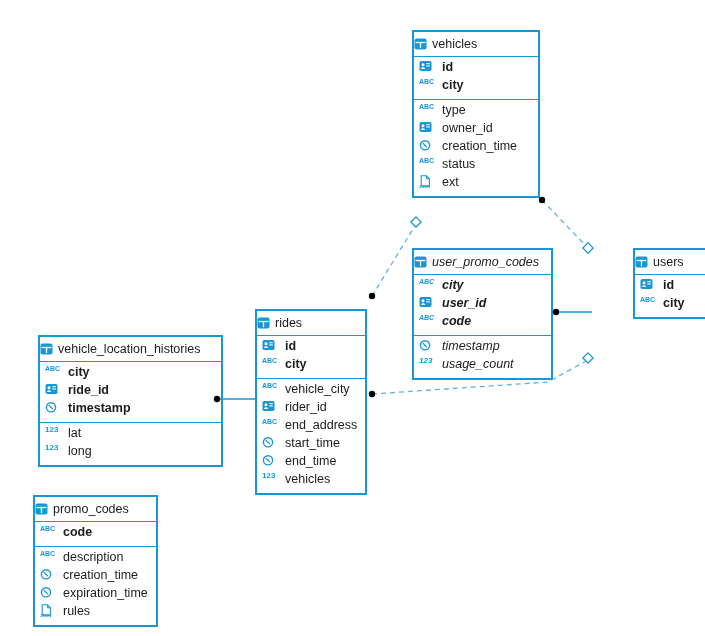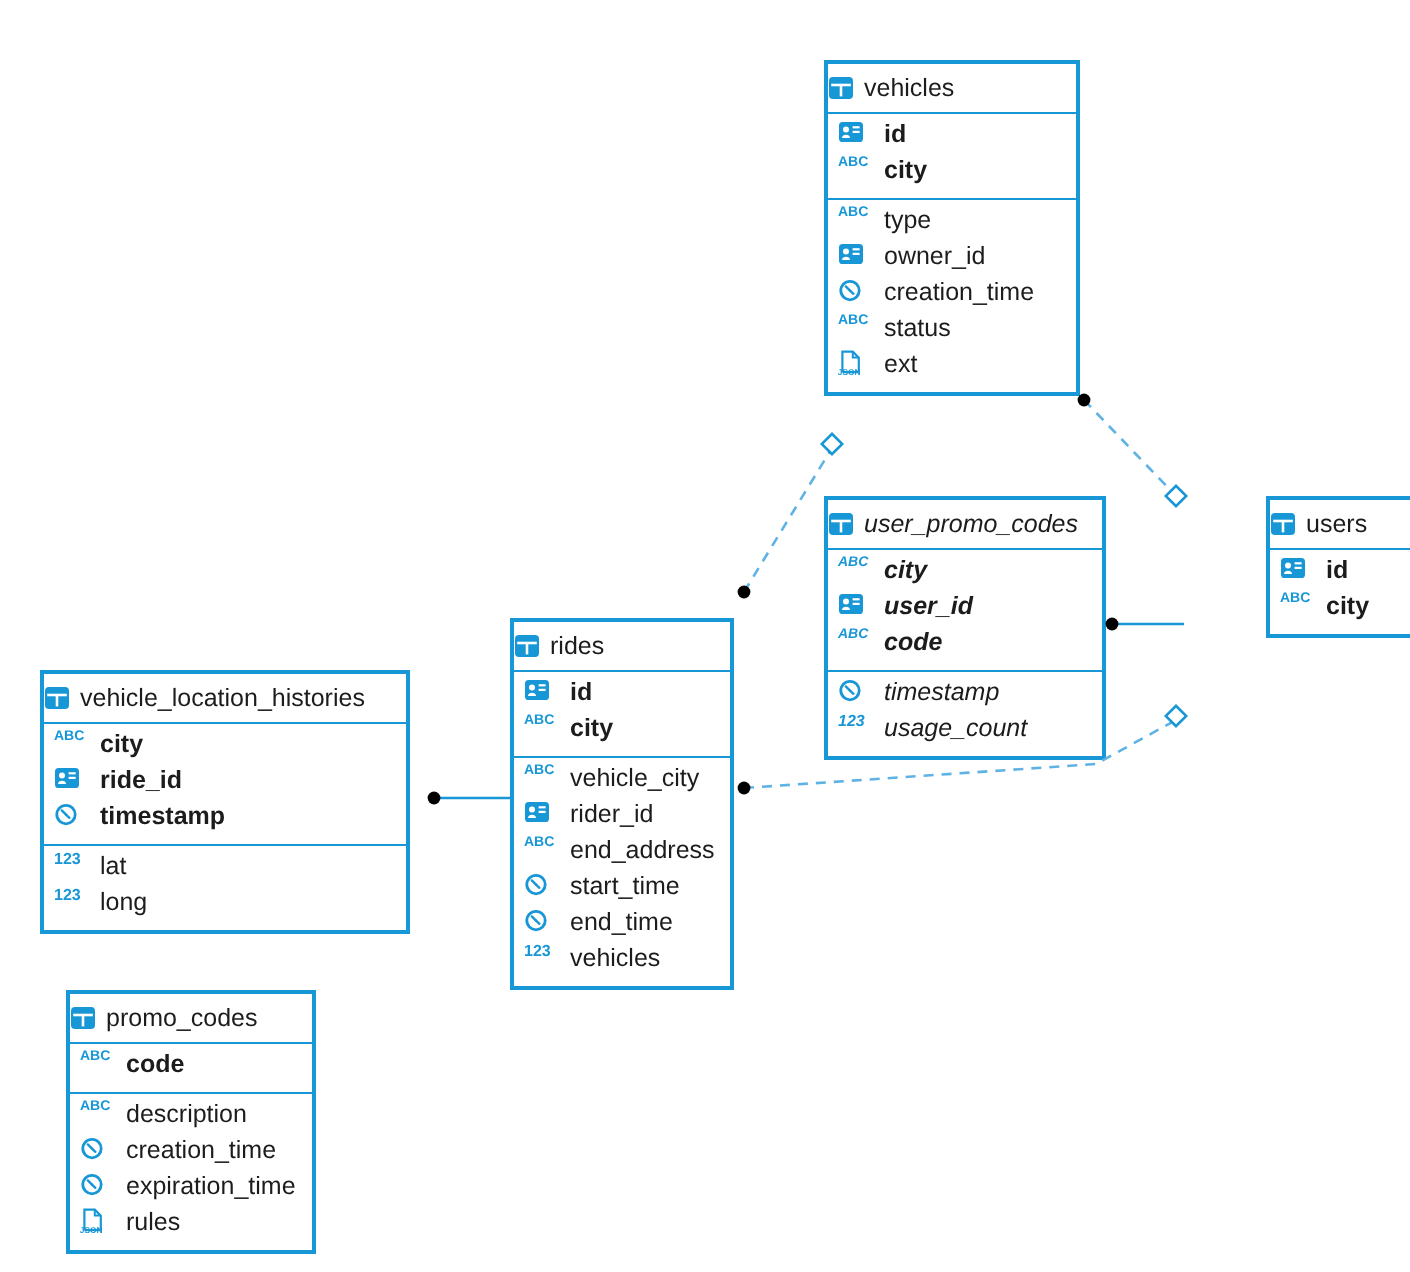--- a/index.html
+++ b/index.html
@@ -288,21 +288,21 @@
       </div>
       <div class="row">
         <span class="ficon">
             <span class="g-num">123</span>
           </span>
         <span class="flabel">vehicles</span>
       </div>
     </div>
   </div>
 
-  <div class="table" style="left:20px;top:335px;width:185px;">
+  <div class="table" style="left:38px;top:335px;width:185px;">
     <div class="thead">
       <svg width="13" height="12">
           <use href="#i-table"></use>
         </svg>
       <span class="ttitle">vehicle_location_histories</span>
     </div>
     <div class="tsec">
       <div class="row pk">
         <span class="ficon">
             <span class="g-str">ABC</span>

